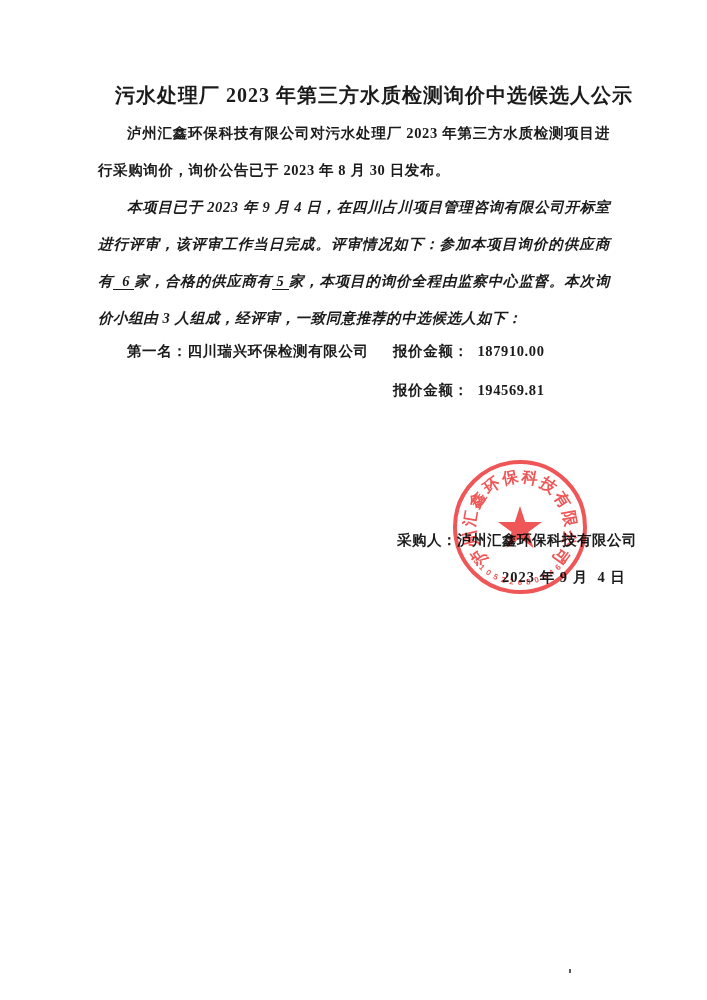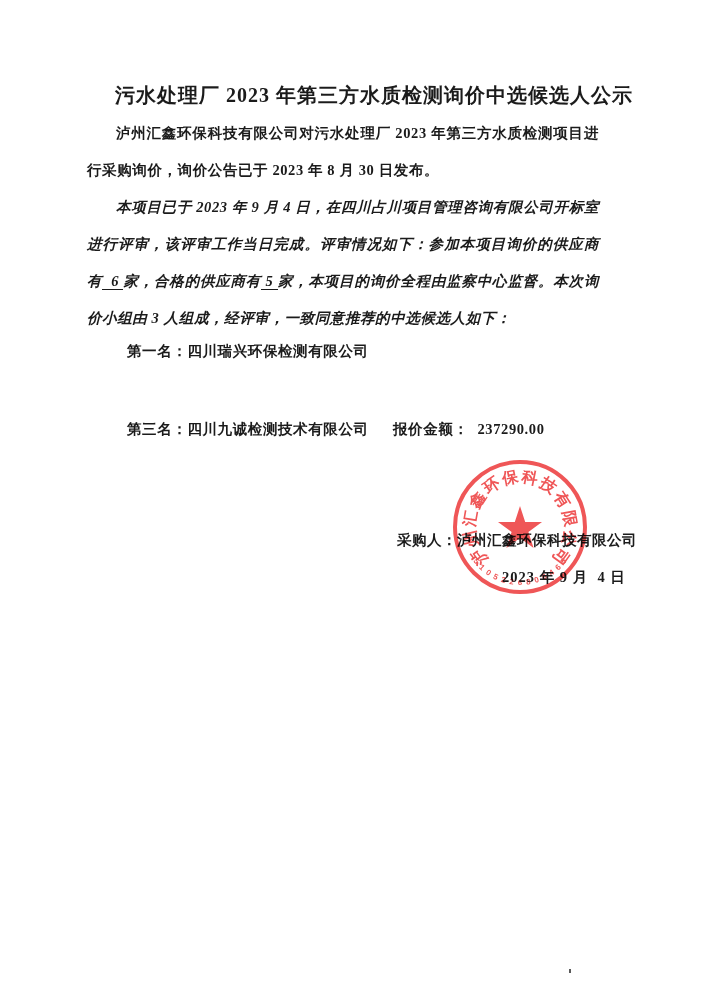--- a/index.html
+++ b/index.html
@@ -11,21 +11,21 @@
     font-family:"Liberation Serif","DejaVu Serif",serif;
     font-weight:bold;
     color:#1b1b1b;
     padding-left:41px;
   }
   .doc-title{
     position:absolute;top:82px;left:0;width:100%;
     text-align:center;font-size:20px;letter-spacing:1px;
   }
   .body-text{
-    position:absolute;left:87px;width:512px;
+    position:absolute;left:98px;width:512px;
     font-size:14.5px;line-height:37px;
     text-align:justify;text-indent:2em;
     letter-spacing:0.6px;white-space:pre-wrap;
   }
   #para1{top:115px;}
   #para2{top:189px;font-style:italic;}
   .u{border-bottom:1.6px solid #1b1b1b;}
   .cand-row{position:absolute;left:98px;width:512px;height:22px;font-size:14.5px;letter-spacing:0.6px;}
   #row1{top:342px;} #row2{top:381px;} #row3{top:420px;}
   .cand-name{position:absolute;left:29px;white-space:pre;}
@@ -63,29 +63,27 @@
 <div class="page">
 
   <div class="doc-title">污水处理厂 2023 年第三方水质检测询价中选候选人公示</div>
 
   <div id="para1" class="body-text">泸州汇鑫环保科技有限公司对污水处理厂 2023 年第三方水质检测项目进行采购询价，询价公告已于 2023 年 8 月 30 日发布。</div>
 
   <div id="para2" class="body-text"><span>本项目已于 2023 年 9 月 4 日，在四川占川项目管理咨询有限公司开标室进行评审，该评审工作当日完成。评审情况如下：参加本项目询价的供应商有</span><span class="u">  6 </span><span>家，合格的供应商有</span><span class="u"> 5 </span><span>家，本项目的询价全程由监察中心监督。本次询价小组由 3 人组成，经评审，一致同意推荐的中选候选人如下：</span></div>
 
   <div id="row1" class="cand-row">
     <span class="cand-name"><span>第一名：</span><span>四川瑞兴环保检测有限公司</span></span>
+    <span class="cand-price"><span>报价金额：</span><span class="price-val">187910.00</span></span>
   </div>
 
   <div id="row2" class="cand-row">
+    <span class="cand-price"><span>报价金额：</span><span class="price-val">194569.81</span></span>
   </div>
 
-  <div id="row3" class="cand-row">
-    <span class="cand-name"><span>第三名：</span><span>四川九诚检测技术有限公司</span></span>
-    <span class="cand-price"><span>报价金额：</span><span class="price-val">237290.00</span></span>
-  </div>
 
 
   <div class="purchaser"><span>采购人：</span><span>泸州汇鑫环保科技有限公司</span></div>
 
   <div class="sign-date">2023 年 9 月  4 日</div>
 
   <div class="seal">
     <div class="seal-ring" style="border-color: rgb(238, 71, 72);"></div>
     <div class="seal-star" style="background: rgb(238, 71, 72);"></div>
   <span class="seal-char" style="transform: translate(-50%, -50%) rotate(-126deg) translateY(-50px); color: rgb(238, 71, 72);">泸</span>

